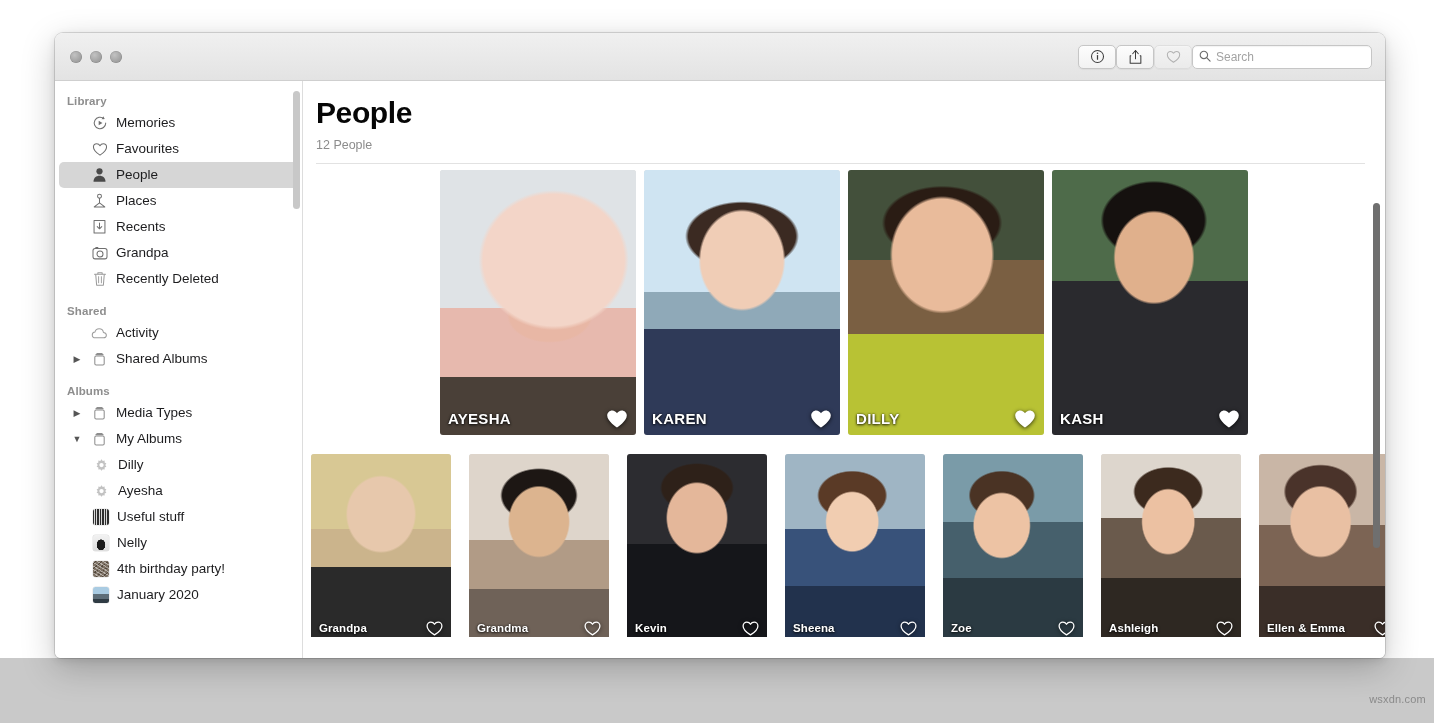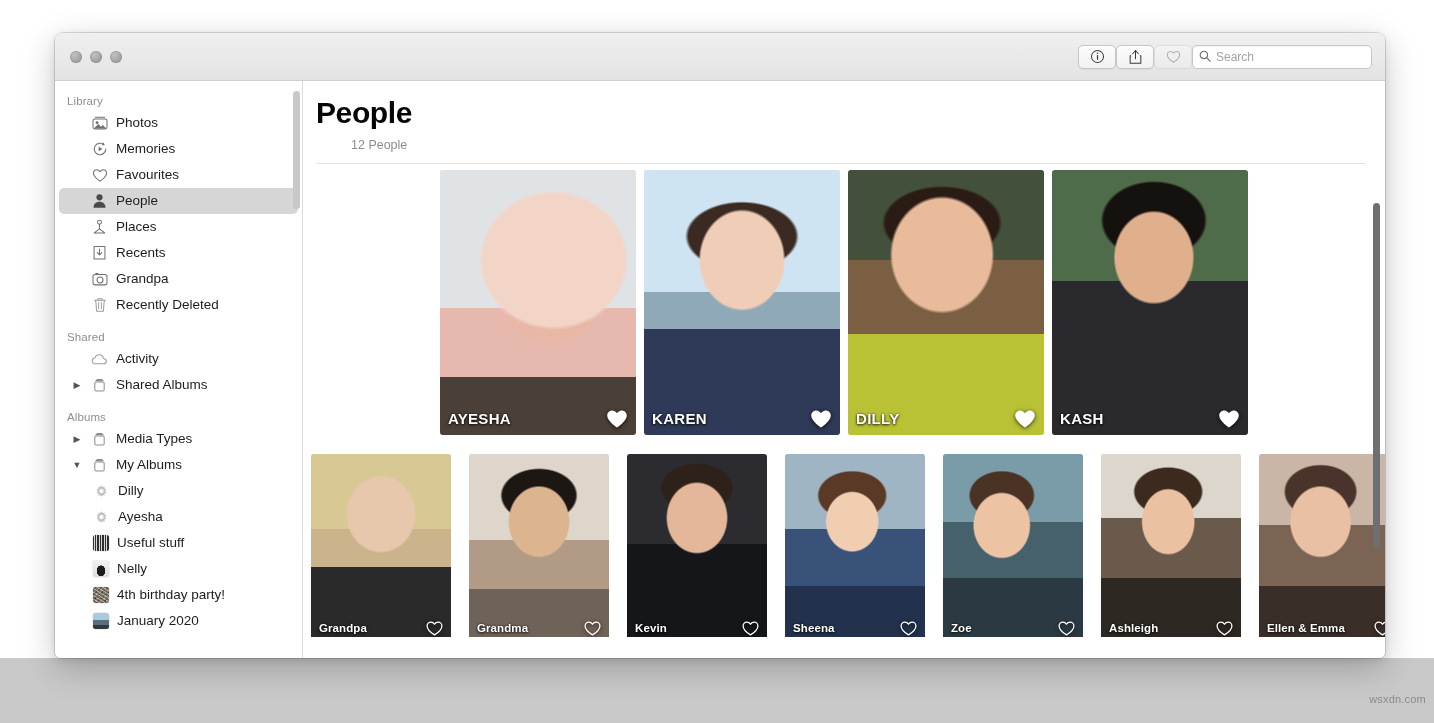--- a/index.html
+++ b/index.html
@@ -142,20 +142,21 @@
     border-right: 1px solid #dddddd;
     padding-top: 10px;
     overflow: hidden;
   }
 
   .sb-group-title {
     font-size: 11.5px;
     color: #8e8e8e;
     padding: 4px 0 3px 12px;
     letter-spacing: .1px;
+    font-weight: bold;
   }
   .sb-group-title.spaced { padding-top: 13px; }
 
   .sb-item {
     display: flex;
     align-items: center;
     height: 26px;
     padding-left: 12px;
     margin: 0 4px 0 4px;
     border-radius: 5px;
@@ -256,21 +257,20 @@
     font-size: 30px;
     font-weight: bold;
     color: #060606;
     letter-spacing: -.4px;
     line-height: 1.05;
   }
   #page-subtitle {
     font-size: 12.5px;
     color: #8c8c8c;
     margin-top: 9px;
-    margin-left: 35px;
   }
   #header-rule {
     margin-top: 11px;
     height: 1px;
     background: #e2e2e2;
   }
 
   
   #grid-scroll {
     position: relative;
@@ -460,32 +460,20 @@
         </div>
       </div>
     </div>
 
     <div id="body-split">
 
       <div id="sidebar">
 
         <div class="sb-group-title">Library</div>
 
-        <div class="sb-item">
-          <span class="sb-disc empty"></span>
-          <span class="sb-ico">
-            <svg width="16" height="14" viewBox="0 0 17 15">
-              <rect x="1" y="3.2" width="15" height="10.6" rx="2" fill="none" stroke="#6f6f6f" stroke-width="1.1"></rect>
-              <path d="M3.5 1.4 H13.5" stroke="#6f6f6f" stroke-width="1.1" stroke-linecap="round"></path>
-              <circle cx="5.4" cy="7.1" r="1.6" fill="#6f6f6f"></circle>
-              <path d="M2.2 13.2 L6.6 8.6 L9.6 11.4 L11.6 9.6 L14.9 13.2 Z" fill="#6f6f6f"></path>
-            </svg>
-          </span>
-          <span class="sb-label">Photos</span>
-        </div>
 
         <div class="sb-item">
           <span class="sb-disc empty"></span>
           <span class="sb-ico">
             <svg width="16" height="16" viewBox="0 0 17 17">
               <path d="M14.6 8.5 A6.1 6.1 0 1 1 12.6 3.9" fill="none" stroke="#6f6f6f" stroke-width="1.1" stroke-linecap="round"></path>
               <path d="M12.2 1.2 L13.3 4.3 L10.1 4.6 Z" fill="#6f6f6f"></path>
               <path d="M7.1 6.1 L11.1 8.5 L7.1 10.9 Z" fill="#6f6f6f"></path>
             </svg>
           </span>

